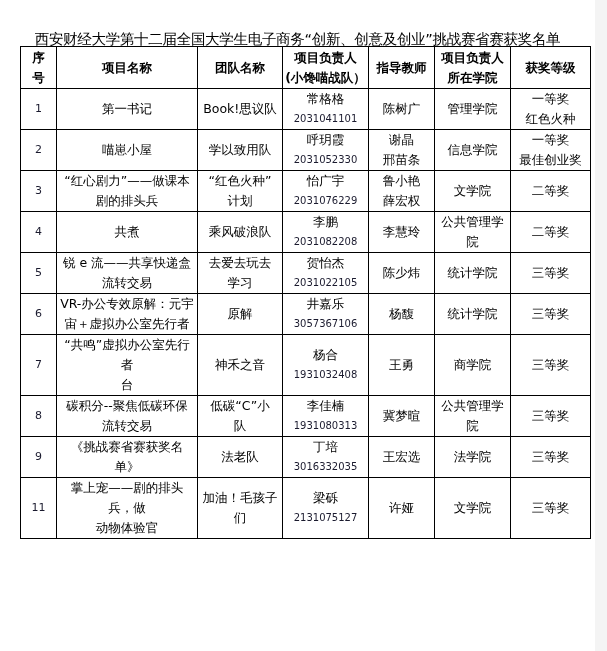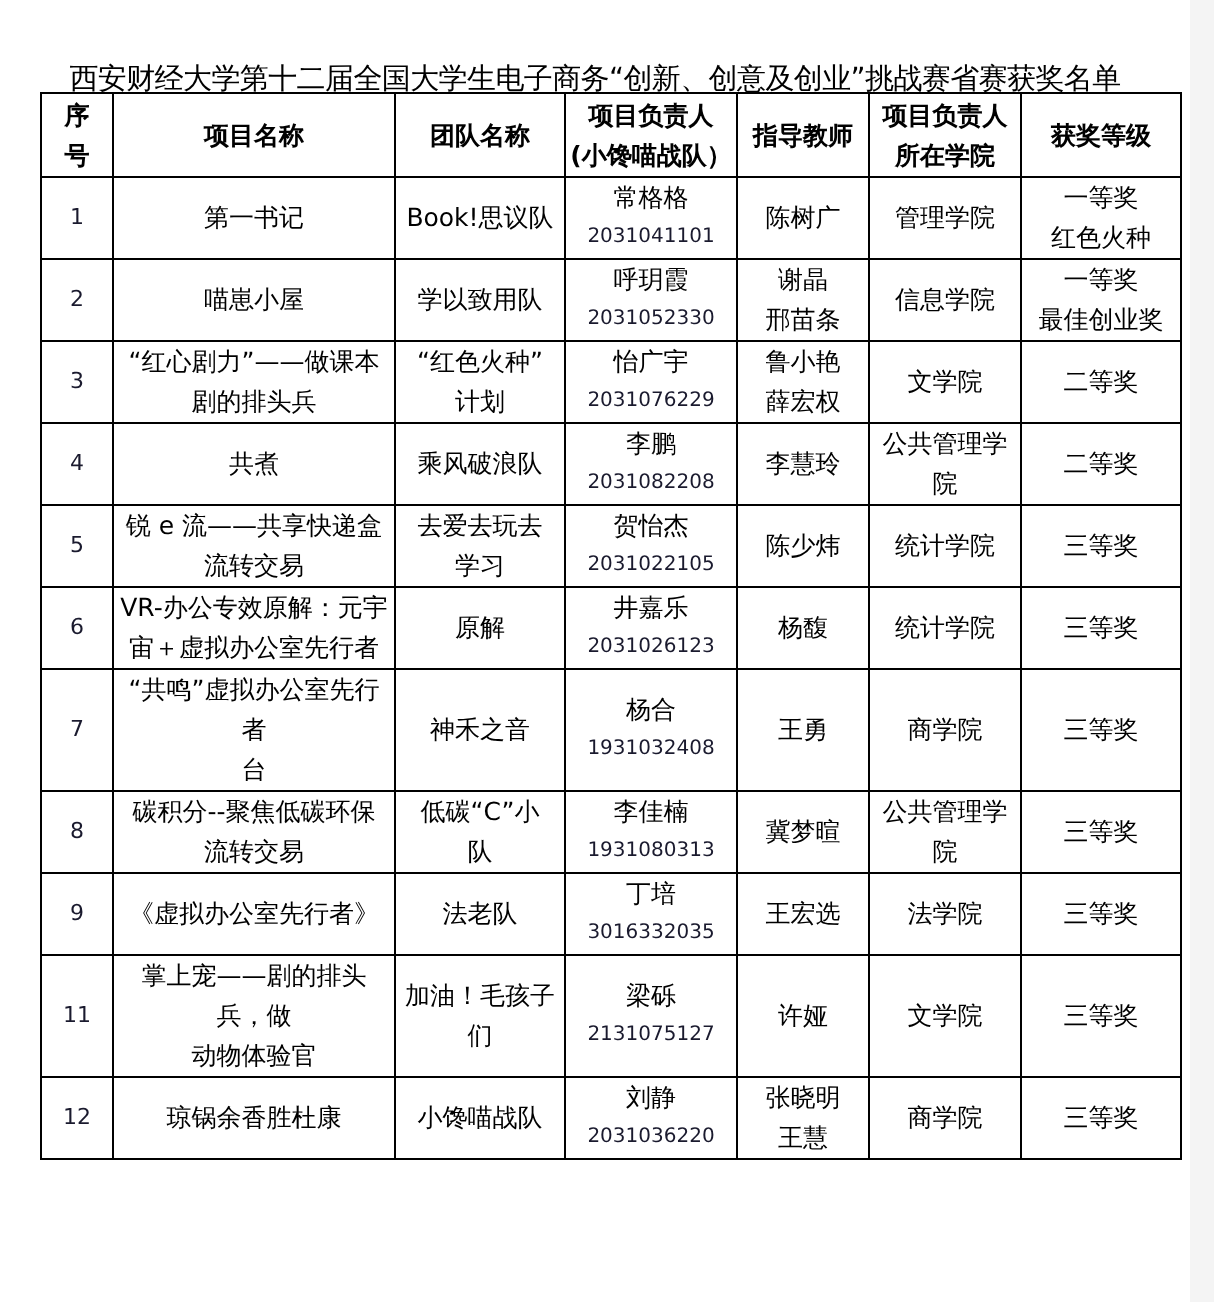--- a/index.html
+++ b/index.html
@@ -187,21 +187,21 @@
         <td class="num">6</td>
         <td>
           <span class="line">VR-办公专效原解：元宇</span>
           <span class="line">宙＋虚拟办公室先行者</span>
         </td>
         <td>
           <span class="line">原解</span>
         </td>
         <td>
           <span class="line">井嘉乐</span>
-          <span class="sid">2031026123</span>
+          <span class="sid">3057367106</span>
         </td>
         <td>
           <span class="line">杨馥</span>
         </td>
         <td>
           <span class="line">统计学院</span>
         </td>
         <td>
           <span class="line">三等奖</span>
         </td>
@@ -250,21 +250,21 @@
           <span class="line">公共管理学</span>
           <span class="line">院</span>
         </td>
         <td>
           <span class="line">三等奖</span>
         </td>
       </tr>
       <tr class="row">
         <td class="num">9</td>
         <td>
-          <span class="line">《虚拟办公室先行者》</span>
+          <span class="line">《挑战赛省赛获奖名单》</span>
         </td>
         <td>
           <span class="line">法老队</span>
         </td>
         <td>
           <span class="line">丁培</span>
           <span class="sid">3016332035</span>
         </td>
         <td>
           <span class="line">王宏选</span>
@@ -288,42 +288,19 @@
         </td>
         <td>
           <span class="line">梁砾</span>
           <span class="sid">2131075127</span>
         </td>
         <td>
           <span class="line">许娅</span>
         </td>
         <td>
           <span class="line">文学院</span>
-        </td>
-        <td>
-          <span class="line">三等奖</span>
-        </td>
-      </tr>
-      <tr class="row">
-        <td class="num">12</td>
-        <td>
-          <span class="line">琼锅余香胜杜康</span>
-        </td>
-        <td>
-          <span class="line">小馋喵战队</span>
-        </td>
-        <td>
-          <span class="line">刘静</span>
-          <span class="sid">2031036220</span>
-        </td>
-        <td>
-          <span class="line">张晓明</span>
-          <span class="line">王慧</span>
-        </td>
-        <td>
-          <span class="line">商学院</span>
         </td>
         <td>
           <span class="line">三等奖</span>
         </td>
       </tr>
     </tbody>
 </table>
 
 </body></html>

